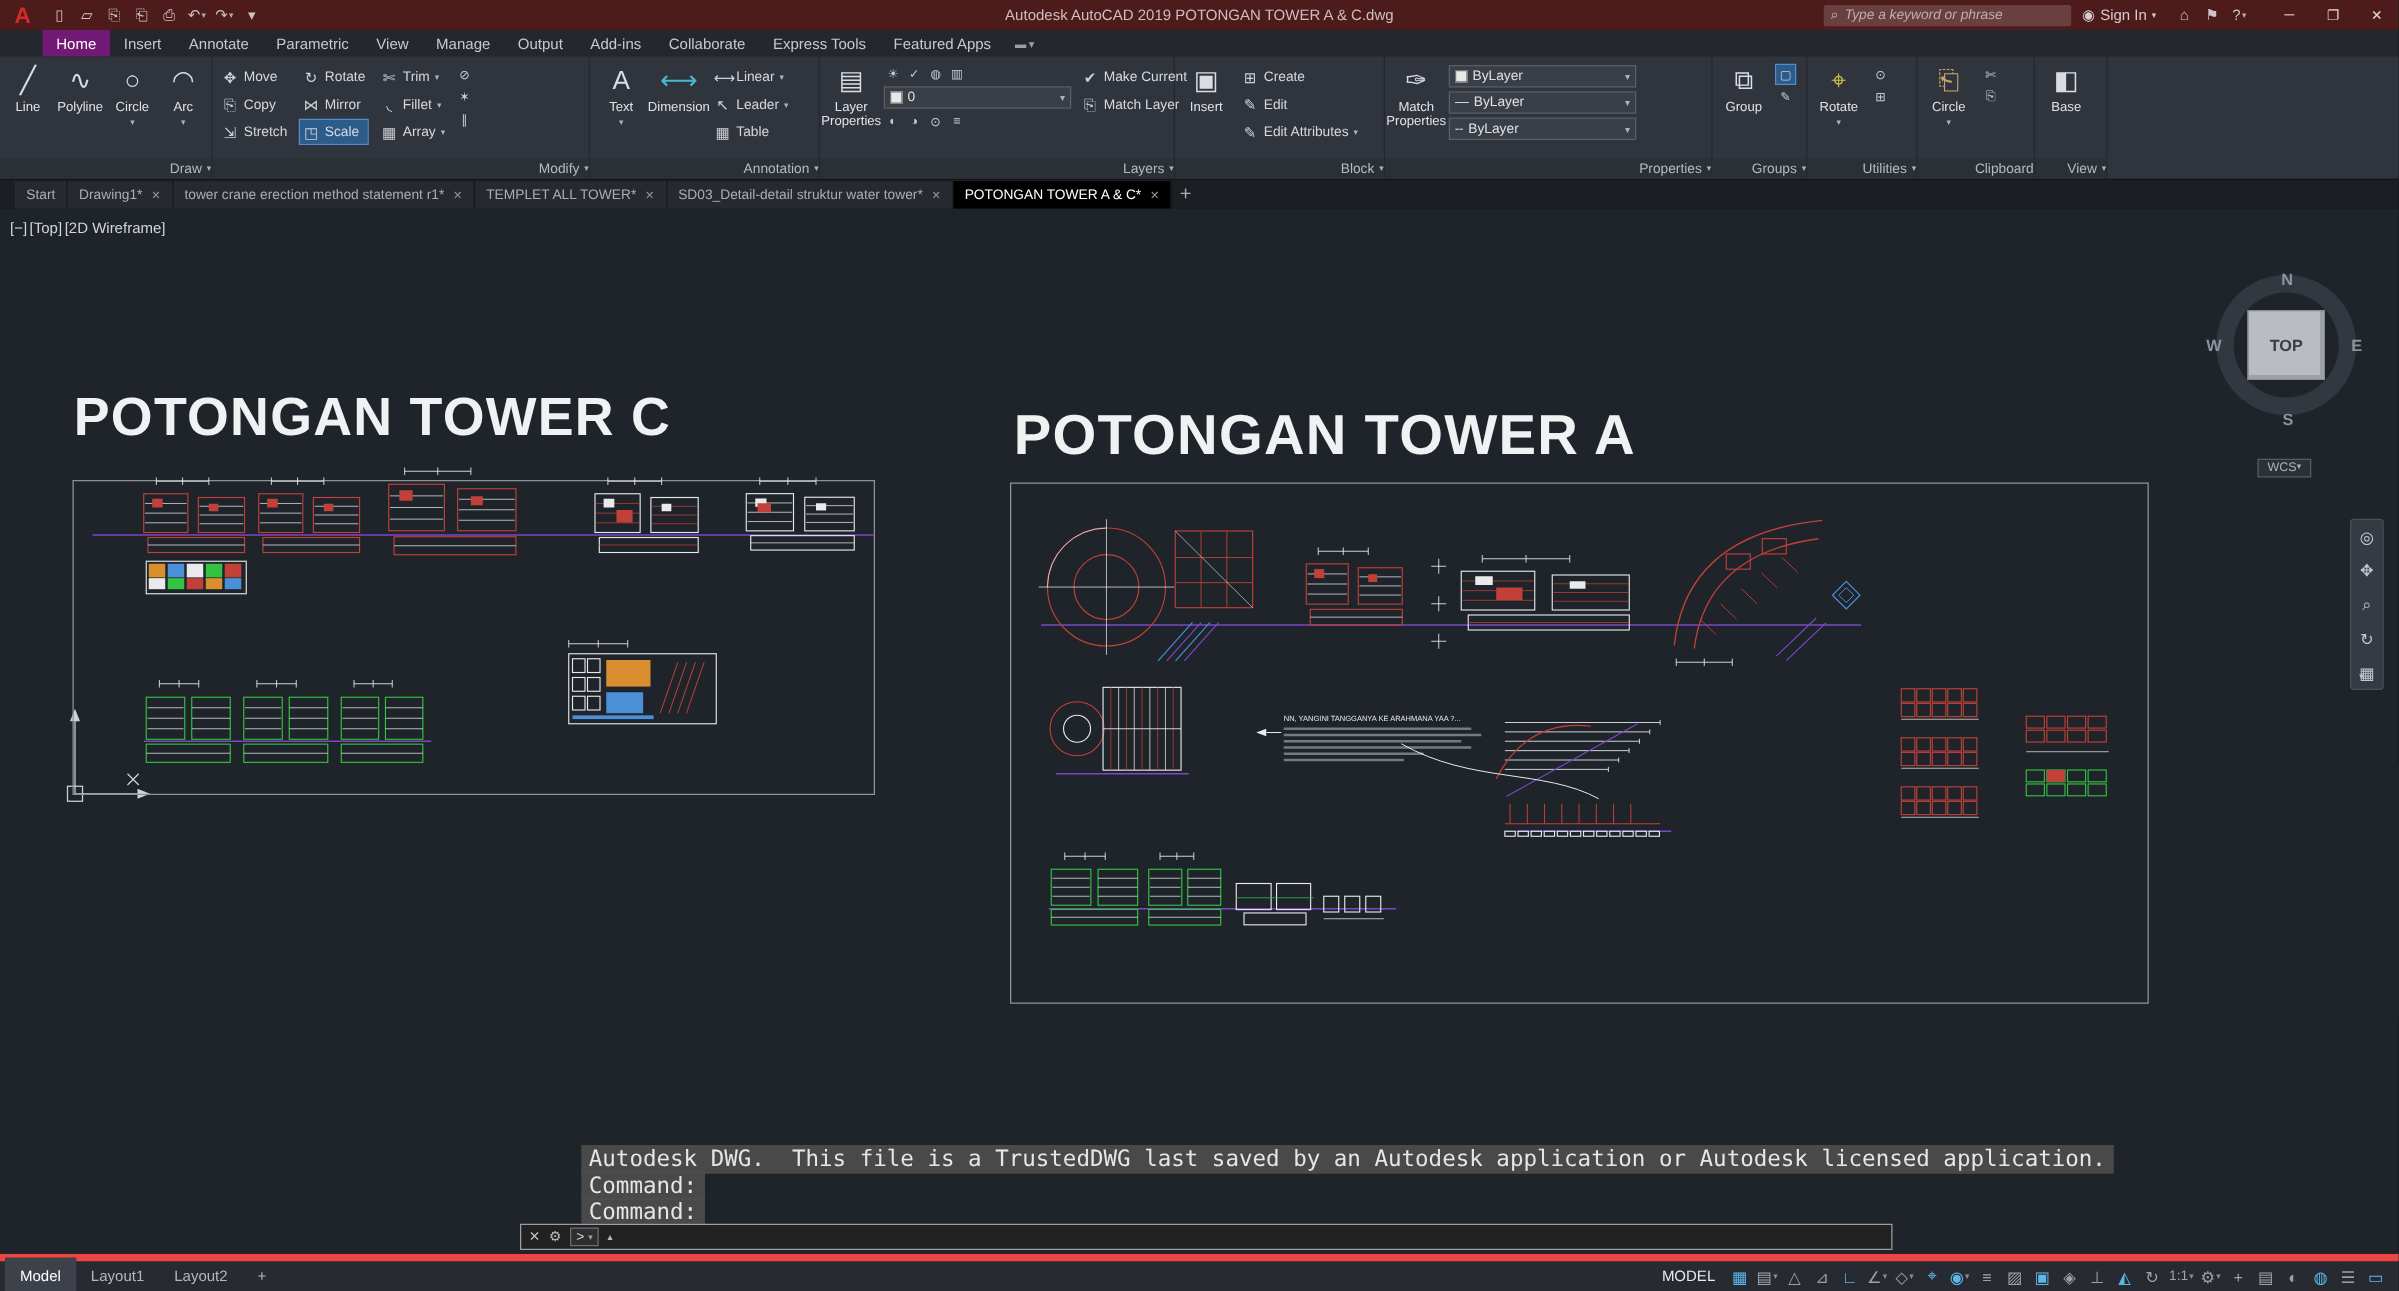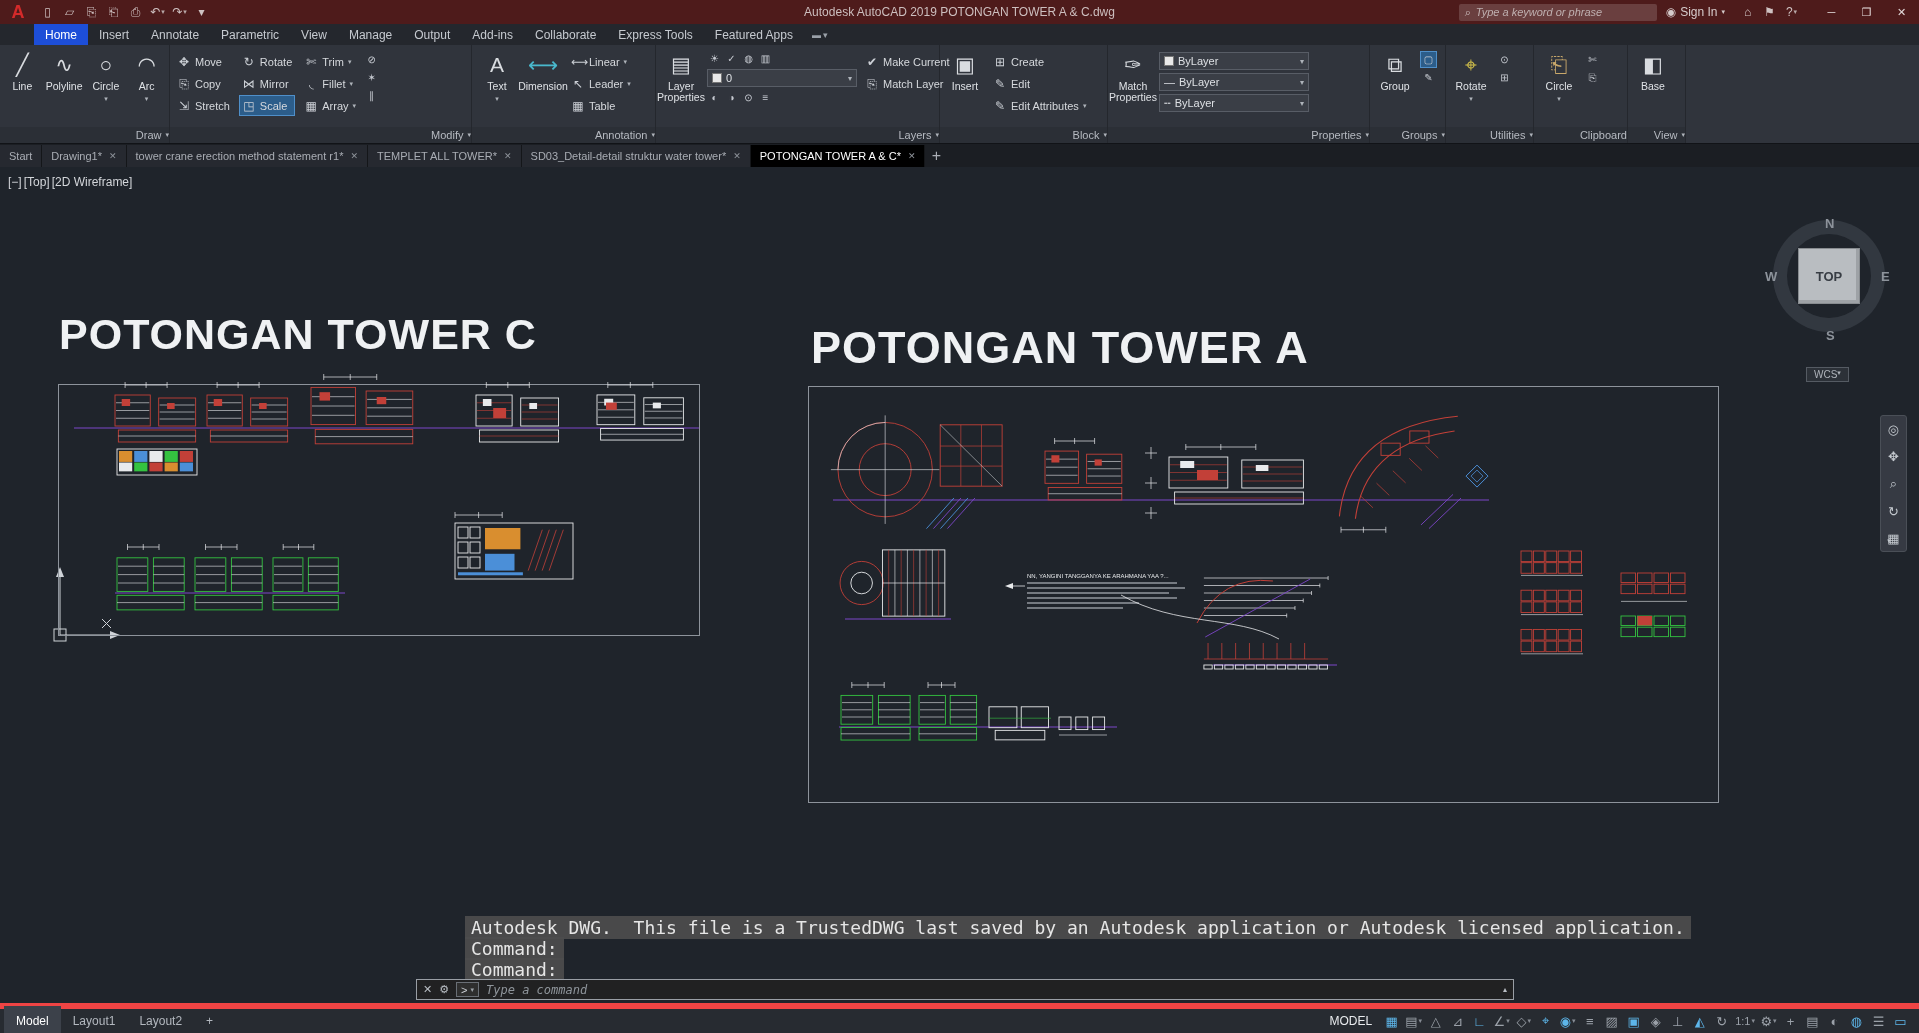--- a/index.html
+++ b/index.html
@@ -15,21 +15,21 @@
 .searchbox{display:flex;align-items:center;background:rgba(255,255,255,.16);border-radius:2px;height:17px;width:198px;padding:0 6px;gap:5px}
 .searchbox .sic{font-size:11px;color:#cbbcbc}
 .searchbox input{flex:1;background:transparent;border:0;outline:0;color:#d8cccc;font-style:italic;font-size:11px;font-family:inherit}
 .searchbox input::placeholder{color:#bfb0b0;font-style:italic}
 .signin{display:flex;align-items:center;gap:4px}
 .winbtns{display:flex;margin-left:4px}
 .winbtn{width:35px;height:24px;display:flex;align-items:center;justify-content:center;color:#e3dada;font-size:11px}
 
 .rtabs{height:21px;background:#24272d;display:flex;align-items:stretch;padding-left:34px;font-size:12px;color:#c6cad0}
 .rtab{padding:0 11px;display:flex;align-items:center;white-space:nowrap}
-.rtab.active{background:#1d4ed8;color:#fff}
+.rtab.active{background:#701a75;color:#fff}
 .rtab-opts{display:flex;align-items:center;padding:0 8px;color:#9aa0a8;font-size:9px;gap:2px}
 
 .ribbon{height:99px;background:#30343c;display:flex;align-items:stretch;border-bottom:1px solid #111317;color:#d6d9dd}
 .panel{display:flex;flex-direction:column;border-right:1px solid #24272d;flex:none}
 .pbody{flex:1;display:flex;align-items:flex-start;padding:3px 5px;gap:6px}
 .plabel{height:16px;font-size:11px;color:#b6bac1;display:flex;align-items:center;justify-content:flex-end;gap:4px;background:#2b2f36}
 .plabel .da,.bigbtn .da{font-size:7px;color:#aeb3ba}
 .bigbtn{width:40px;display:flex;flex-direction:column;align-items:center;font-size:10.5px;line-height:11px;text-align:center;color:#dfe2e6;padding-top:2px;gap:1px}
 .bigbtn .bicon{height:30px;font-size:21px;line-height:30px;color:#d9dce0}
 .bigbtn .blabel{white-space:pre-line}
@@ -40,21 +40,21 @@
 .scol{display:flex;flex-direction:column;gap:3px;padding-top:4px}
 .ltcol{display:flex;flex-direction:column;gap:3px;padding-top:3px}
 .trow{display:flex;gap:2px}
 .tiny{width:15px;height:15px;font-size:10px;color:#c6cad1;display:flex;align-items:center;justify-content:center}
 .hl{background:#2c5d8a;outline:1px solid #4f8fc9}
 .combo{display:flex;align-items:center;gap:4px;background:#3a3e46;border:1px solid #585d66;height:18px;font-size:11px;padding:0 4px;color:#dde0e4;width:150px}
 .combo .sw{width:10px;height:10px;border:1px solid #777;flex:none}
 .combo .cval{flex:1}
 .combo .da{font-size:8px;color:#aeb3ba}
 
-.ftabs{height:23px;background:#1b1e23;display:flex;align-items:center;padding-left:0}
+.ftabs{height:23px;background:#1b1e23;display:flex;align-items:center;padding-left:12px}
 .ftab{height:22px;display:flex;align-items:center;gap:7px;padding:0 9px;font-size:11px;color:#a9adb4;background:#262930;border-right:1px solid #141619;white-space:nowrap}
 .ftab.active{background:#000000;color:#fff}
 .ftab .fx{font-size:9px;color:#8e939a}
 .addtab{width:22px;height:22px;display:flex;align-items:center;justify-content:center;color:#a9adb4}
 
 .canvas{position:relative;height:836px;background:#1f242b;overflow:hidden}
 .vpctl{position:absolute;left:8px;top:8px;font-size:12px;color:#d3d6da;display:flex;gap:2px}
 .cad-title{position:absolute;color:#eff1f3;letter-spacing:1px;white-space:nowrap;font-weight:700}
 .vp-rect{position:absolute;border:1px solid #8d939b}
 .vp-rect svg{position:absolute;left:0;top:0;overflow:visible}
@@ -488,21 +488,20 @@
 
   <div id="cmdhist">
       <div class="cmdhist" style="left: 465px; top: 749px;">Autodesk DWG.  This file is a TrustedDWG last saved by an Autodesk application or Autodesk licensed application.</div>
       <div class="cmdhist" style="left: 465px; top: 770px;">Command:</div>
       <div class="cmdhist" style="left: 465px; top: 791px;">Command:</div>
     </div>
   <div class="cmdbar">
     <span class="cicn">✕</span>
     <span class="cicn">⚙</span>
     <span class="cmdchip">&gt;<span class="da">▾</span></span>
-    <input placeholder="Type a command" style="">
     <span class="cicn" style="font-size:8px">▴</span>
   </div>
 <div class="cad-title" style="left: 59px; top: 143px; font-size: 43px;">POTONGAN TOWER C</div>
     <div class="cad-title" style="left: 811px; top: 155px; font-size: 45px;">POTONGAN TOWER A</div>
     <div class="vp-rect" style="left: 58px; top: 217px; width: 642px; height: 252px;">
       <svg width="642" height="252">
         <line x1="15" y1="43" x2="640" y2="43" stroke="#7d46c9" stroke-width="1.2"></line>
         <line x1="56" y1="208" x2="286" y2="208" stroke="#7d46c9" stroke-width="1.2"></line>
         <g>
           <line x1="66.08" y1="0" x2="108.08" y2="0" stroke="#e8eaec" stroke-width="0.7"></line>

